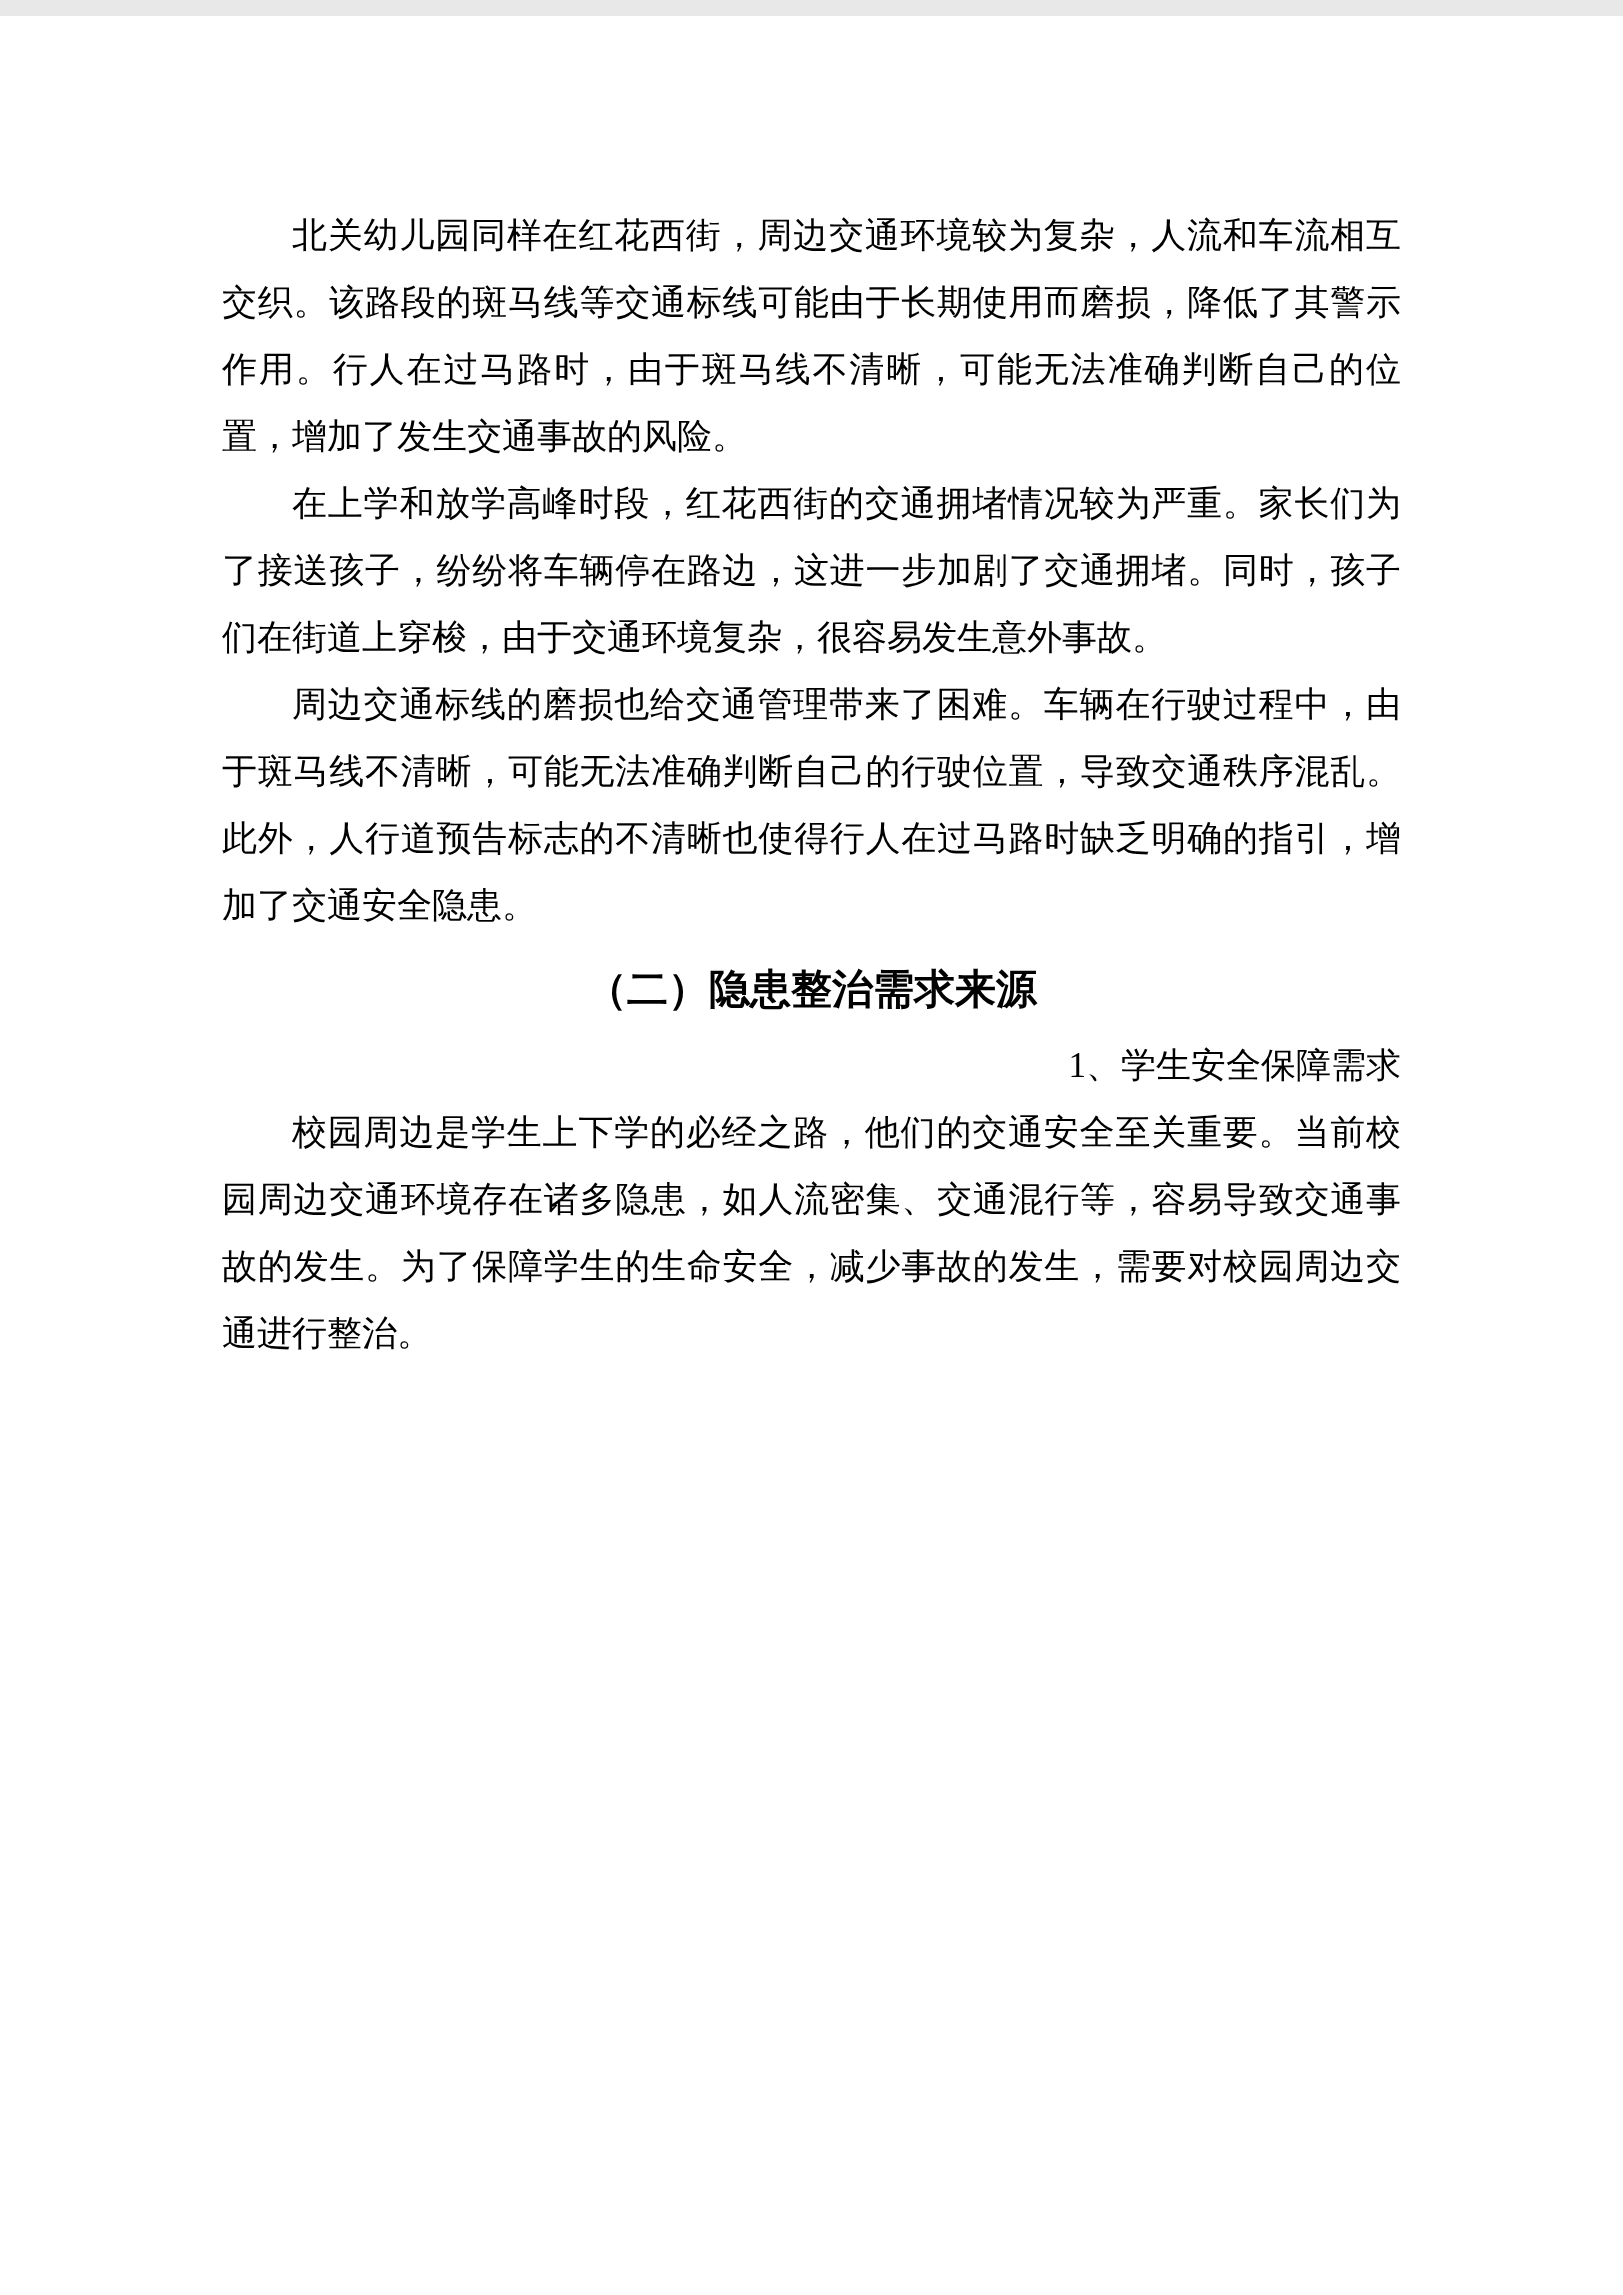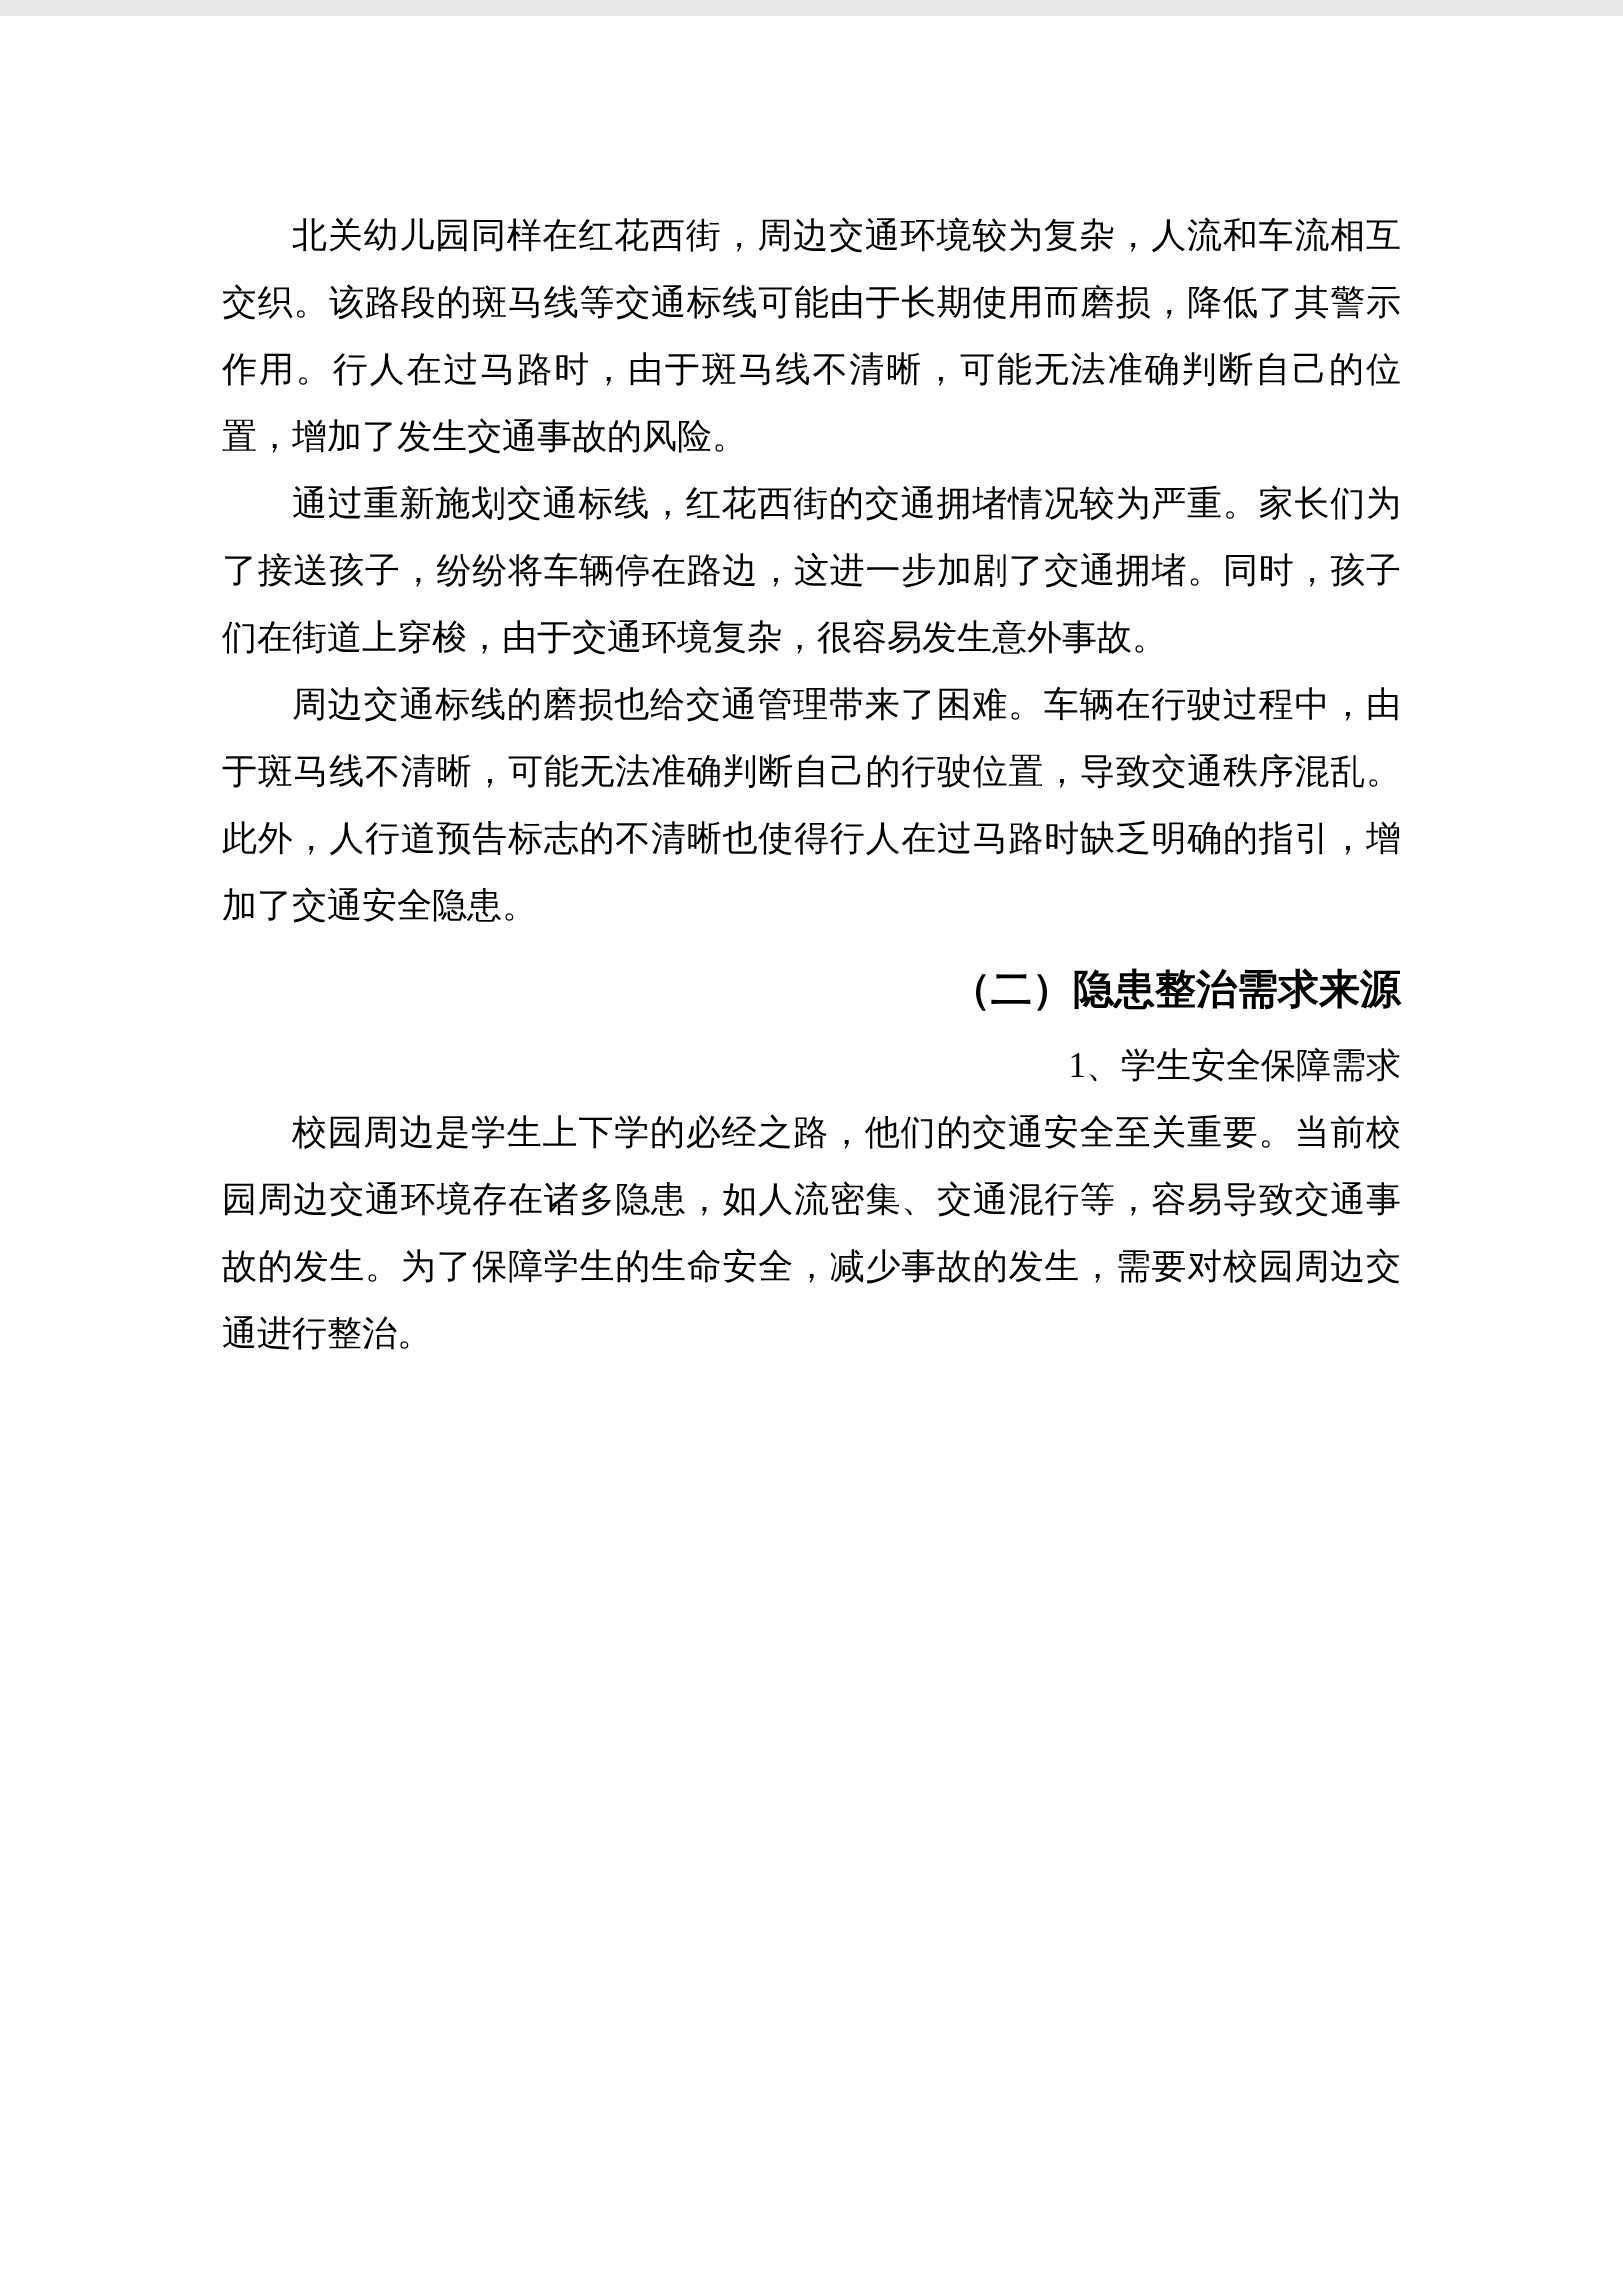--- a/index.html
+++ b/index.html
@@ -26,35 +26,35 @@
       text-align: justify;
       text-indent: 2em;
       word-break: break-all;
     }
     .heading2 {
       margin: 14.4px 0 5.2px 0;
       font-size: 41px;
       font-weight: bold;
       line-height: 73px;
       text-indent: 0;
-      text-align: right;
+      text-align: center;
     }
     .heading3 {
       margin: 0;
       font-size: 35px;
       font-weight: normal;
       line-height: 67px;
       text-indent: 0;
       text-align: right;
     }
   </style>
 </head>
 <body>
 
 <div class="page">
   <p class="para">北关幼儿园同样在红花西街，周边交通环境较为复杂，人流和车流相互交织。该路段的斑马线等交通标线可能由于长期使用而磨损，降低了其警示作用。行人在过马路时，由于斑马线不清晰，可能无法准确判断自己的位置，增加了发生交通事故的风险。</p>
-  <p class="para">通过重新施划交通标线，红花西街的交通拥堵情况较为严重。家长们为了接送孩子，纷纷将车辆停在路边，这进一步加剧了交通拥堵。同时，孩子们在街道上穿梭，由于交通环境复杂，很容易发生意外事故。</p>
+  <p class="para">在上学和放学高峰时段，红花西街的交通拥堵情况较为严重。家长们为了接送孩子，纷纷将车辆停在路边，这进一步加剧了交通拥堵。同时，孩子们在街道上穿梭，由于交通环境复杂，很容易发生意外事故。</p>
   <p class="para">周边交通标线的磨损也给交通管理带来了困难。车辆在行驶过程中，由于斑马线不清晰，可能无法准确判断自己的行驶位置，导致交通秩序混乱。此外，人行道预告标志的不清晰也使得行人在过马路时缺乏明确的指引，增加了交通安全隐患。</p>
   <h2 class="heading2">（二）隐患整治需求来源</h2>
   <h3 class="heading3">1、学生安全保障需求</h3>
   <p class="para">校园周边是学生上下学的必经之路，他们的交通安全至关重要。当前校园周边交通环境存在诸多隐患，如人流密集、交通混行等，容易导致交通事故的发生。为了保障学生的生命安全，减少事故的发生，需要对校园周边交通进行整治。</p>
 </div>
 
 
 </body></html>

